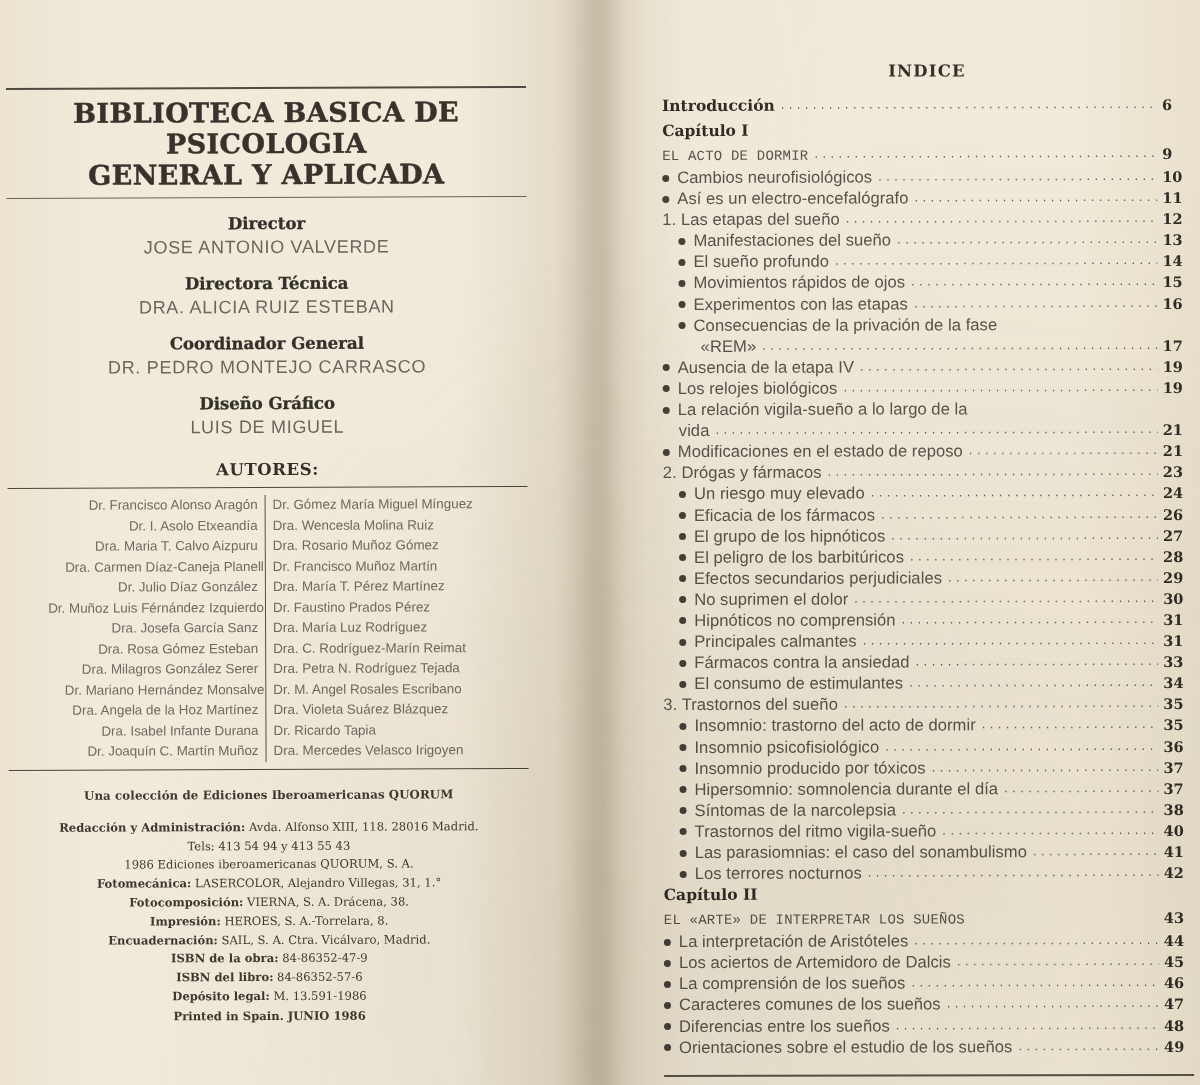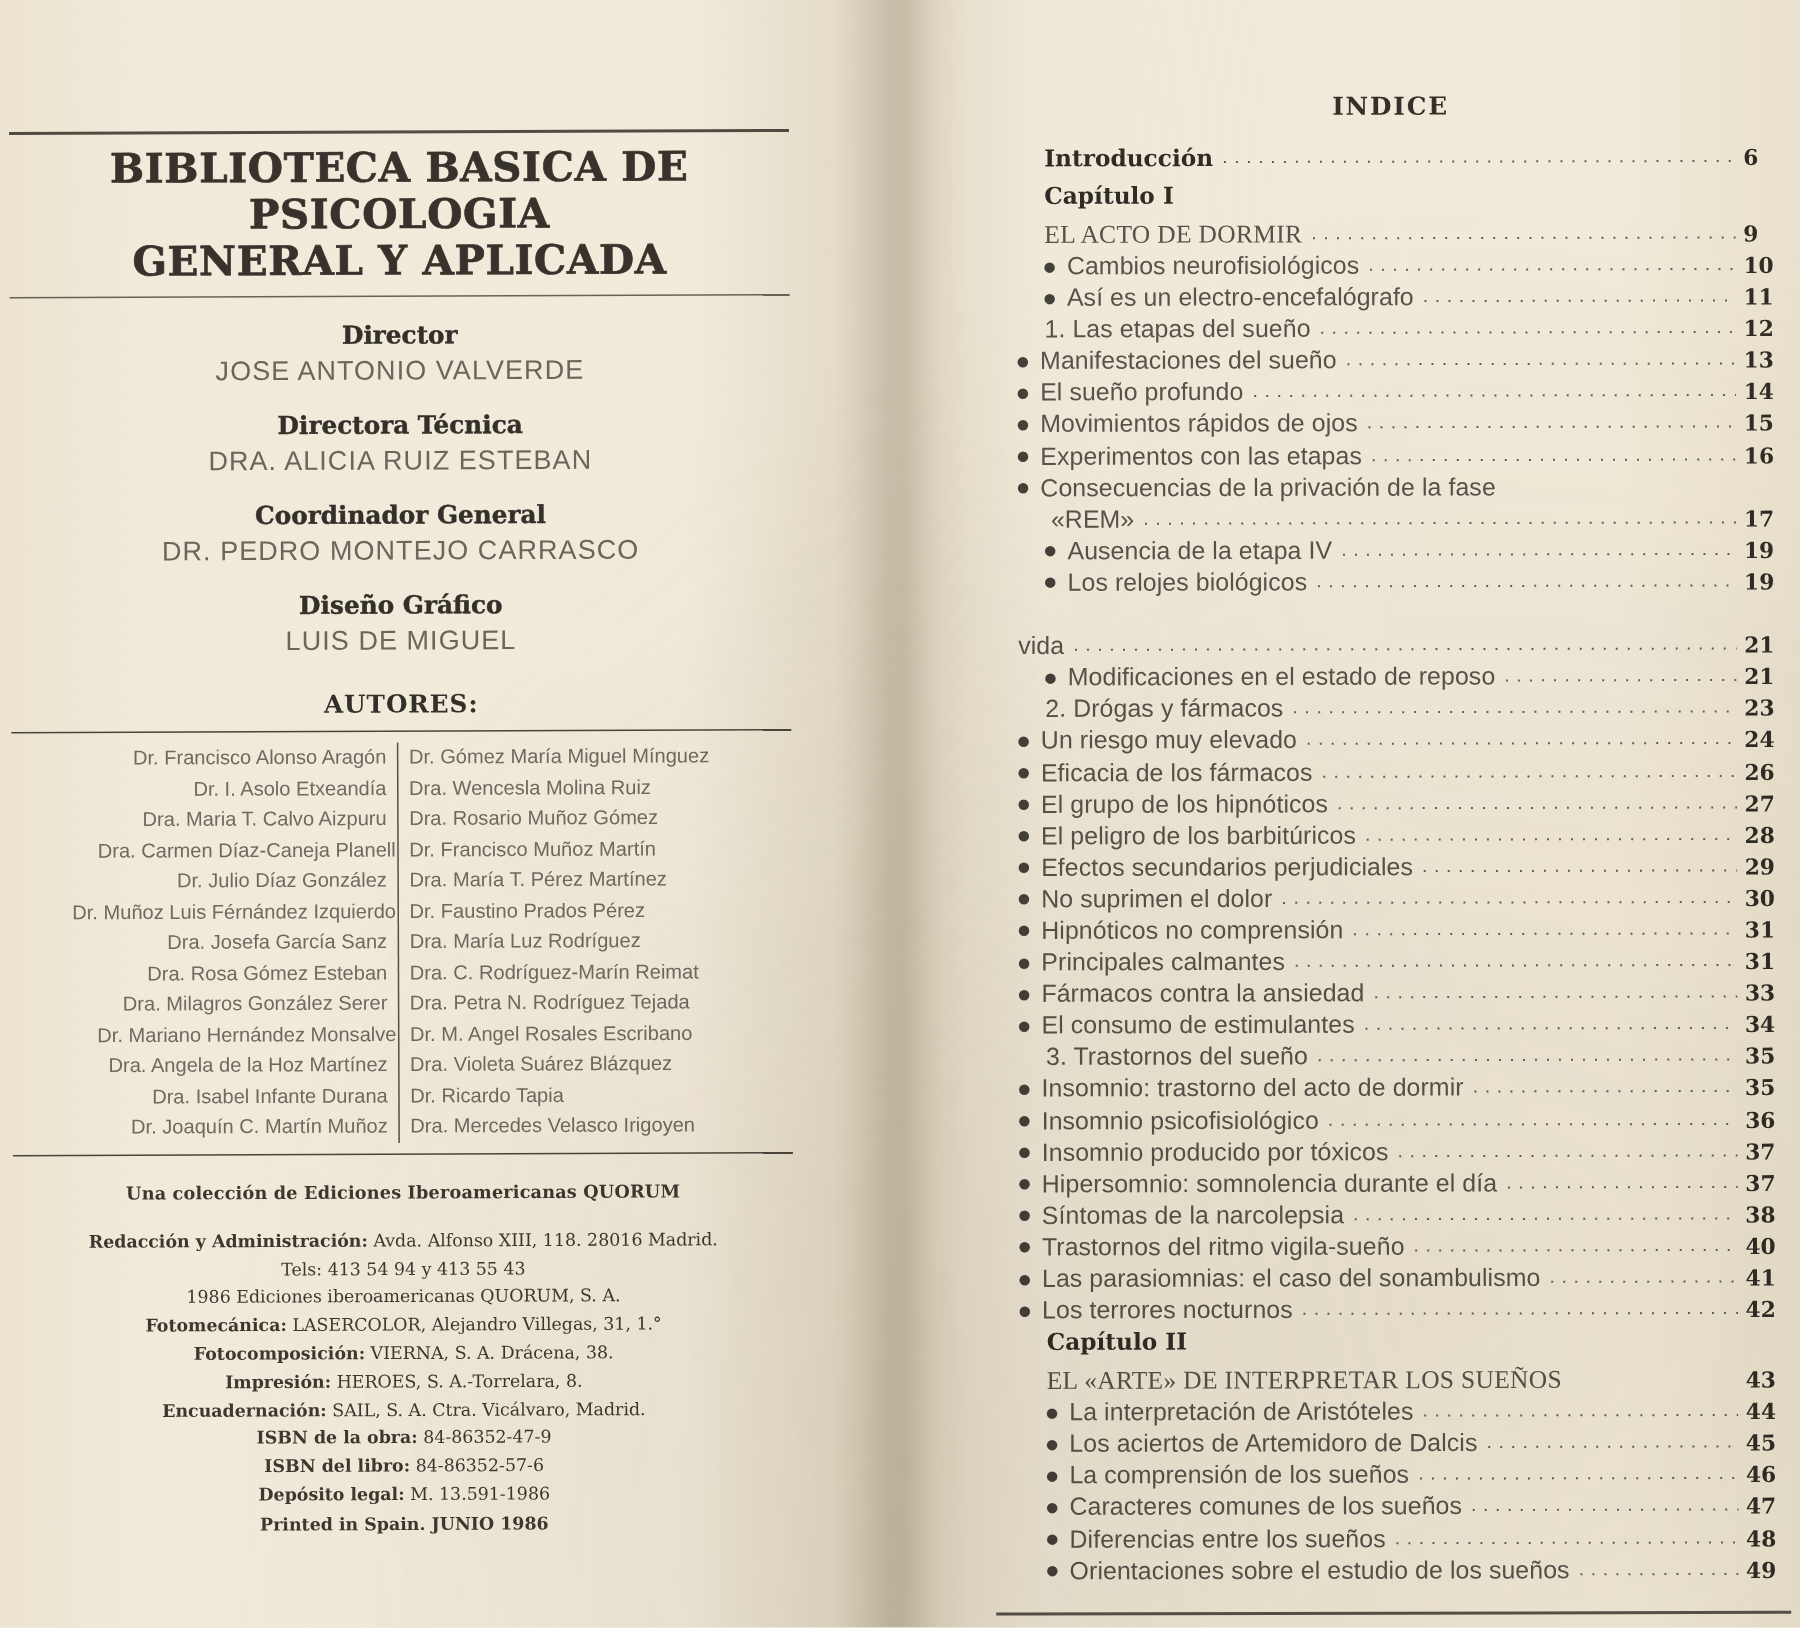--- a/index.html
+++ b/index.html
@@ -200,22 +200,22 @@
   }
 
   
   .r-bold .toc-label{
     font-family:"DejaVu Serif", serif;
     font-weight:bold;
     font-size:15.5px;
     color:#2f2c26;
   }
   .r-chaptitle .toc-label{
-    font-family:Liberation Serif, serif;
-    font-size:17px;
+    font-family:Liberation Mono, monospace;
+    font-size:14px;
     letter-spacing:.2px;
     color:#55524a;
     font-weight:300;
   }
   .r-num .toc-label,
   .r-bullet .toc-label,
   .r-bullet2 .toc-label{
     font-family:"Liberation Sans", sans-serif;
     font-size:16.6px;
     color:#56534b;
@@ -230,21 +230,21 @@
   .toc-row.r-wrap2{ height:21.1px; }
 
   .bullet{
     display:inline-block;
     width:7px;height:7px;
     border-radius:50%;
     background:#44403a;
     margin-right:8px;
     vertical-align:1.5px;
   }
-  .ind0{ padding-left:0;margin-left:34px; }
+  .ind0{ padding-left:0; }
   .ind1{ padding-left:16px; }
 
   .wrapcont{ padding-left:38px; }
   .wrapcont1{ padding-left:16px; }
 
   .toc-foot-rule{
     margin-top:14px;
     border:0;
     border-top:2.1px solid #3c372f;
     opacity:.85;
@@ -404,20 +404,21 @@
             <span class="toc-label ind0"><span class="bullet"></span><span>Ausencia de la etapa IV</span></span>
             <span class="toc-dots">........................................................................................................................</span>
             <span class="toc-page">19</span>
           </div>
           <div class="toc-row r-bullet">
             <span class="toc-label ind0"><span class="bullet"></span><span>Los relojes biológicos</span></span>
             <span class="toc-dots">........................................................................................................................</span>
             <span class="toc-page">19</span>
           </div>
           <div class="toc-row r-bullet">
+            <span class="toc-label ind0"><span class="bullet"></span><span>La relación vigila-sueño a lo largo de la</span></span>
             <span class="toc-dots nodots">........................................................................................................................</span>
             <span class="toc-page"></span>
           </div>
           <div class="toc-row r-bullet r-wrap2">
             <span class="toc-label wrapcont1"><span>vida</span></span>
             <span class="toc-dots">........................................................................................................................</span>
             <span class="toc-page">21</span>
           </div>
           <div class="toc-row r-bullet">
             <span class="toc-label ind0"><span class="bullet"></span><span>Modificaciones en el estado de reposo</span></span>

